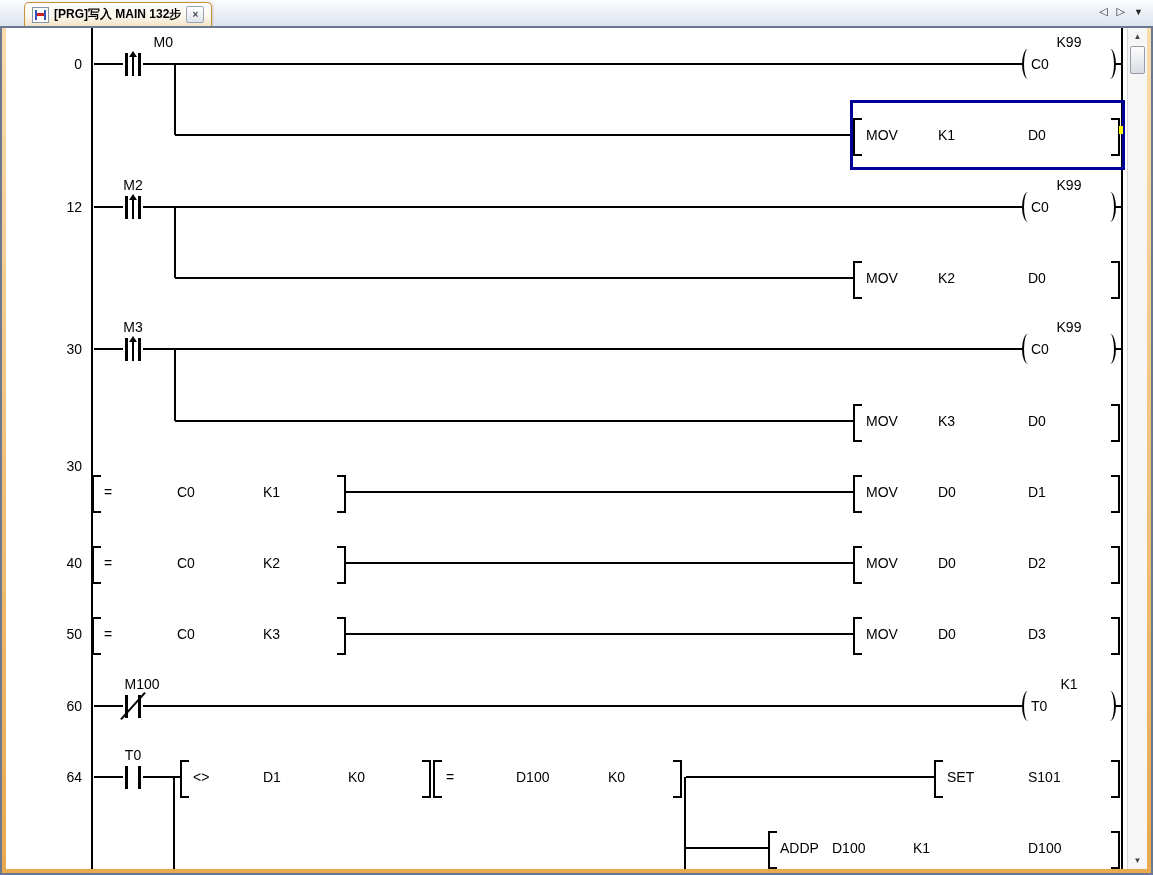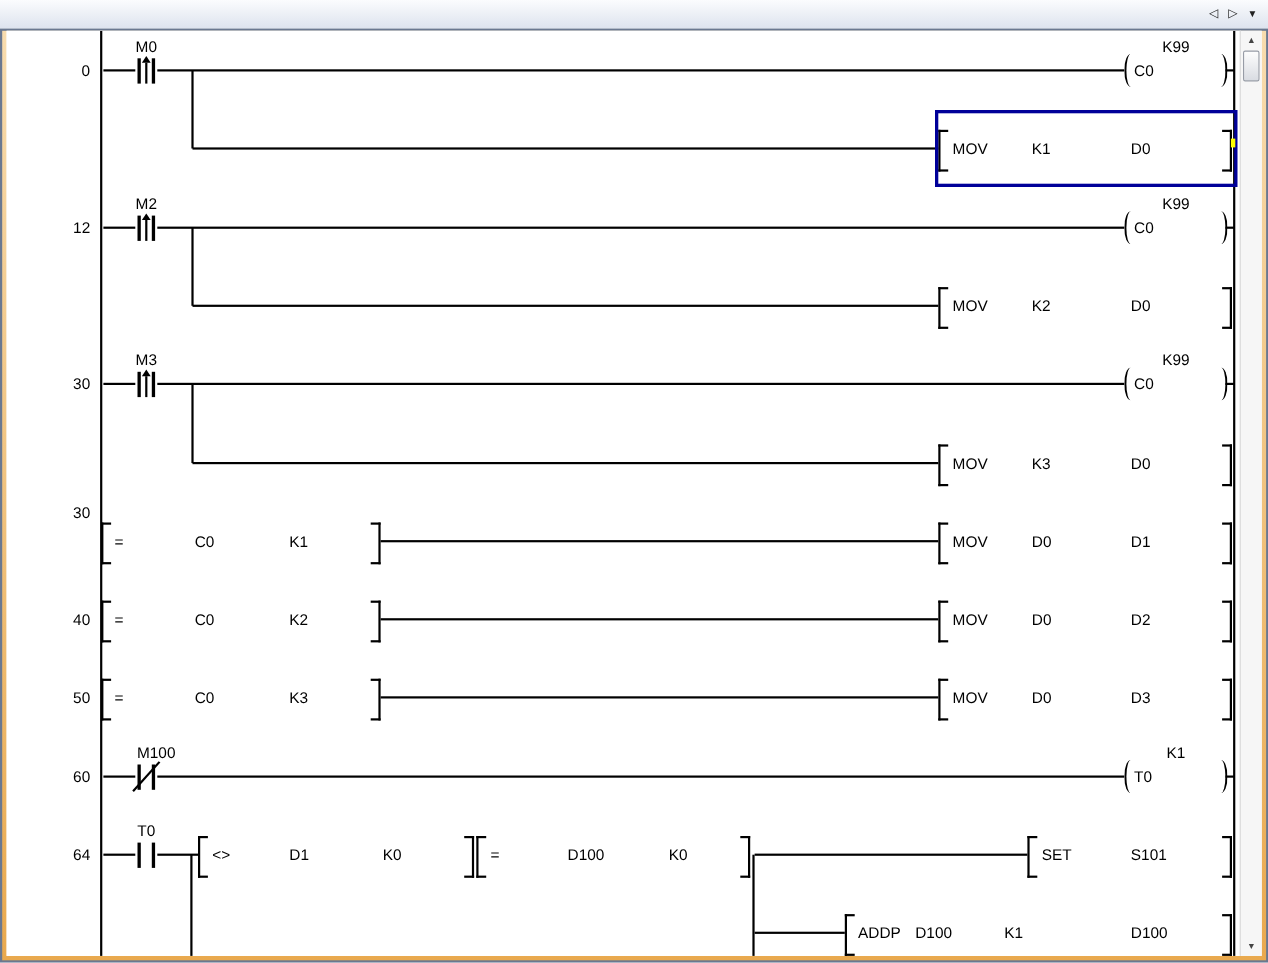--- a/index.html
+++ b/index.html
@@ -58,20 +58,29 @@
   .arrowhead{position:absolute;width:0;height:0;
     border-left:4px solid transparent;border-right:4px solid transparent;border-bottom:6px solid #000;}
   .slash{position:absolute;width:36px;height:2px;background:#000;transform:rotate(-48deg);}
 </style>
 </head>
 <body>
 
 <div id="window">
 
   <div id="tabbar">
+    <div id="tab">
+      <span class="tab-icon">
+          <i class="l"></i>
+          <i class="r"></i>
+          <b></b>
+        </span>
+      <span class="tab-title">[PRG]写入 MAIN 132步</span>
+      <span class="tab-close">×</span>
+    </div>
     <div id="tabnav">
       <span>◁</span>
       <span>▷</span>
       <span class="dd">▼</span>
     </div>
   </div>
 
   <div id="frame">
     <div id="frame-accent">
       <div id="content">
@@ -79,21 +88,21 @@
             <div class="ln" style="left: 85px; top: 0px; width: 2px; height: 841px;"></div>
             <div class="ln" style="left: 1115px; top: 0px; width: 2px; height: 841px;"></div>
             <div class="step" style="left: 32px; top: 27px;">0</div>
             <div class="ln" style="left: 88px; top: 35px; width: 31px; height: 2px;"></div>
             <div class="ln" style="left: 135px; top: 35px; width: 881px; height: 2px;"></div>
             <div style="position: absolute; left: 117px; top: 24px; width: 20px; height: 24px; background: rgb(255, 255, 255);"></div>
             <div class="ln" style="left: 119px; top: 25px; width: 3px; height: 23px;"></div>
             <div class="ln" style="left: 132px; top: 25px; width: 3px; height: 23px;"></div>
             <div class="ln" style="left: 126px; top: 29px; width: 2px; height: 19px;"></div>
             <div class="arrowhead" style="left: 123px; top: 23px;"></div>
-            <div class="t ctr" style="left: 87px; top: 5px; width: 80px;">M0</div>
+            <div class="t ctr" style="left: 87px; top: 5px; width: 80px; text-align: right;">M0</div>
             <div class="hit" style="left: 113px; top: 20px; width: 28px; height: 32px;"></div>
             <div class="ln" style="left: 1108px; top: 35px; width: 8px; height: 2px;"></div>
             <div class="arc l" style="left: 1016px; top: 21px;"></div>
             <div class="arc r" style="left: 1098px; top: 21px;"></div>
             <div class="t" style="left: 1025px; top: 27px;">C0</div>
             <div class="t ctr" style="left: 1034px; top: 5px; width: 58px;">K99</div>
             <div class="hit" style="left: 1014px; top: 19px; width: 96px; height: 34px;"></div>
             <div class="ln" style="left: 168px; top: 36px; width: 2px; height: 71px;"></div>
             <div class="ln" style="left: 169px; top: 106px; width: 678px; height: 2px;"></div>
             <div class="brk open" style="left: 847px; top: 90px;"></div>

